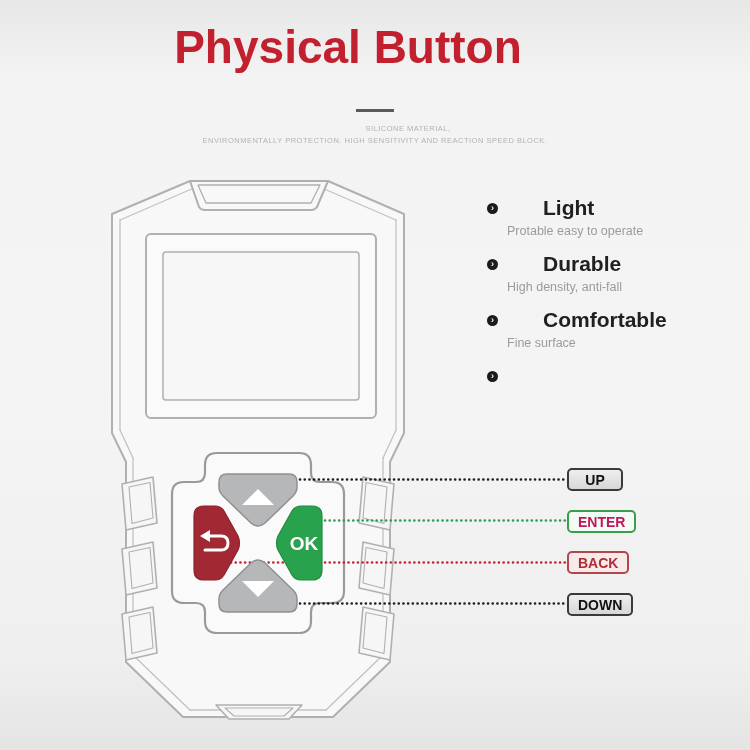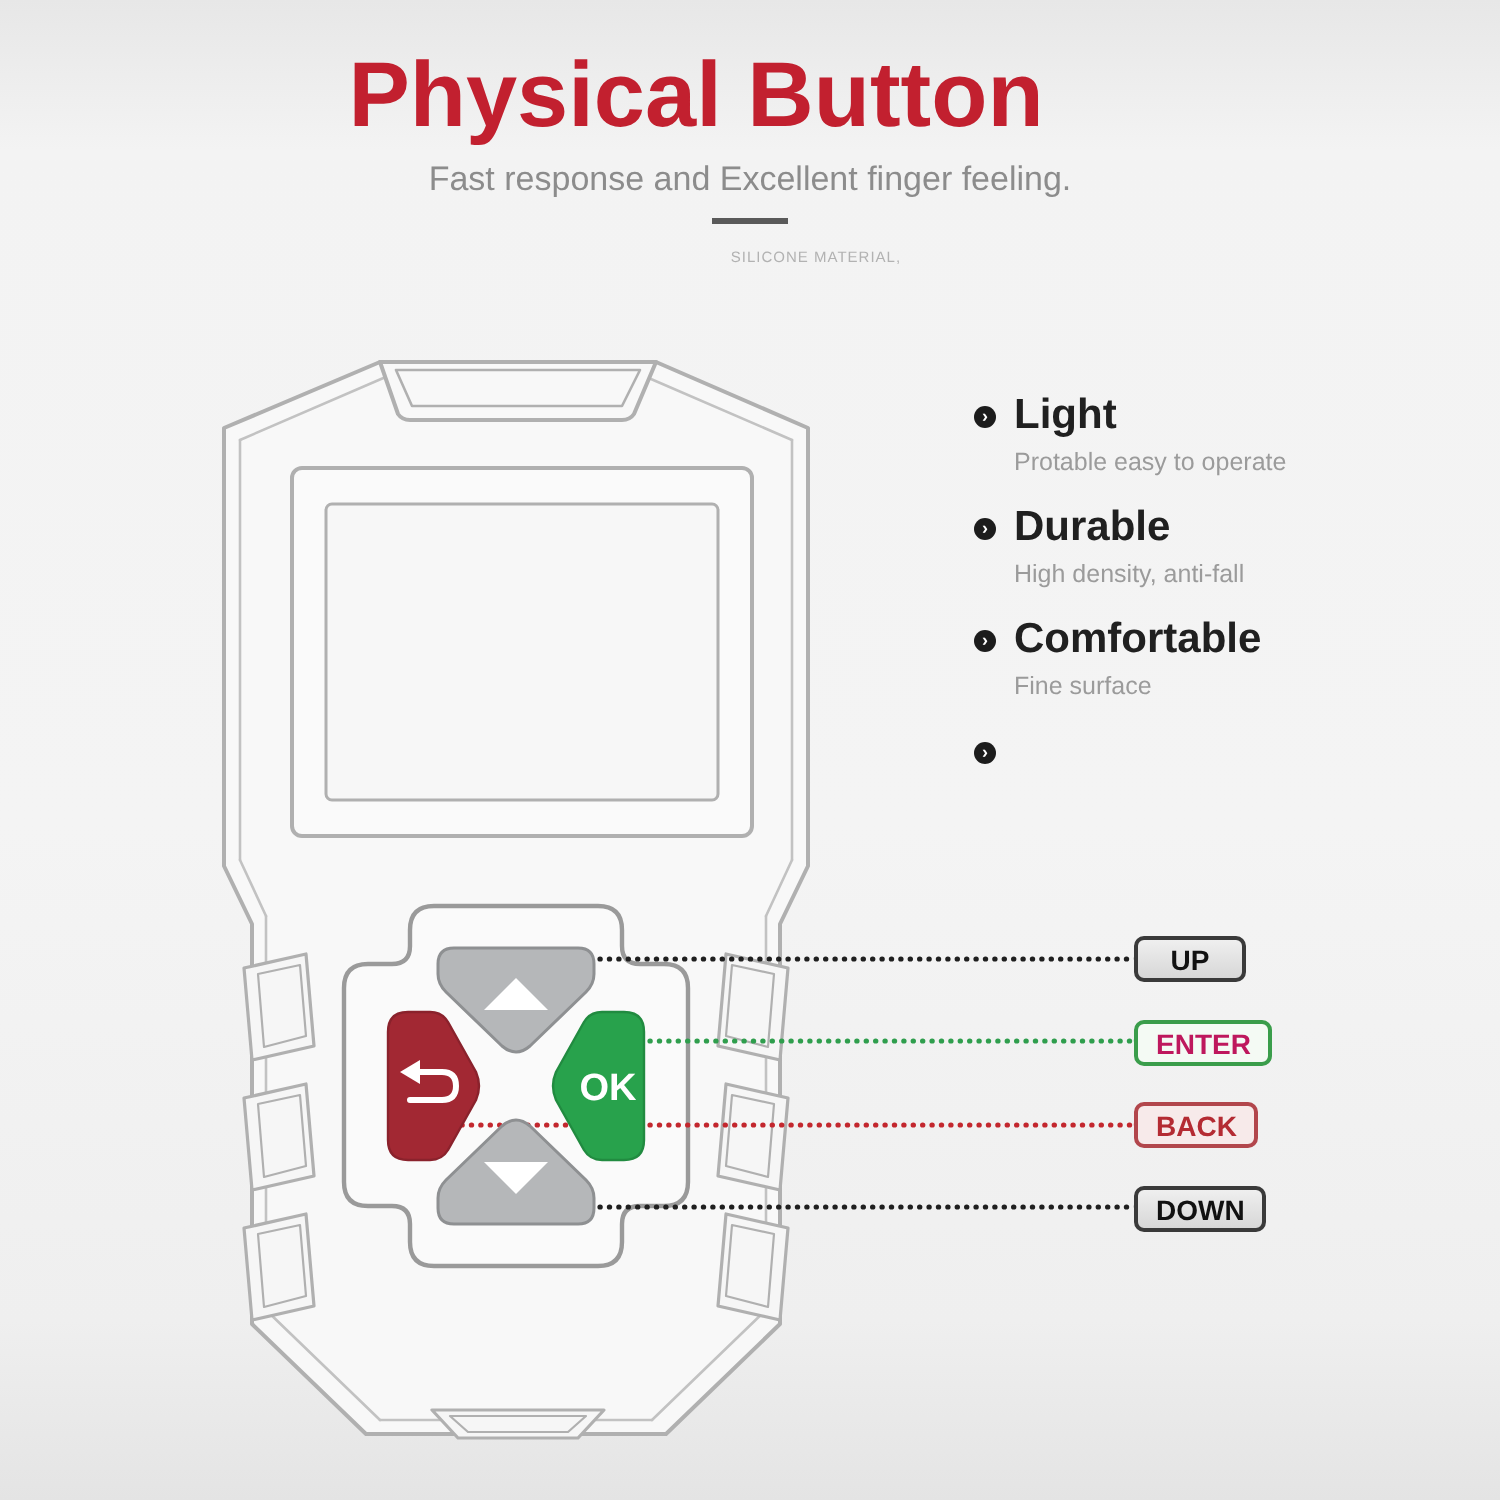--- a/index.html
+++ b/index.html
@@ -21,21 +21,21 @@
   .note1{top:124px;margin-left:33px;} .note2{top:136px;}
 
   .features{position:absolute;left:487px;top:196px;width:240px;}
   .feature{display:flex;gap:9px;margin-bottom:13px;}
   .fb{
     flex:0 0 auto;margin-top:7px;width:11px;height:11px;border-radius:50%;
     background:#1c1c1c;color:#fff;font-size:9px;font-weight:700;line-height:10px;
     text-align:center;
   }
   .ftxt{min-height:43px;}
-  .fh{font-size:21px;font-weight:700;color:#202020;line-height:24px;}
+  .fh{font-size:21px;font-weight:700;color:#202020;line-height:24px;margin-left:36px;}
   .fd{font-size:12.5px;color:#9b9b9b;line-height:16px;margin-top:3px;}
 
   .devsvg{position:absolute;left:0;top:0;}
 
   .callout{
     position:absolute;left:567px;height:23px;min-width:56px;padding:0 9px;
     display:flex;align-items:center;justify-content:center;box-sizing:border-box;
     border-radius:5px;border:2px solid #3a3a3a;font-size:14px;font-weight:700;color:#111;
     background:linear-gradient(180deg,#efefef,#d7d7d7);
   }
@@ -43,23 +43,23 @@
   .co-enter{top:510px;border-color:#3a9d4b;color:#be185d;background:#f4faf4;}
   .co-back{top:551px;border-color:#b2464c;color:#b42b33;background:#f7eaea;}
   .co-down{top:593px;}
 </style>
 </head>
 <body>
 
 <div class="canvas">
 
   <div class="title">Physical Button</div>
-  <div class="subtitle">Fast response and Excellent finger feeling.</div>
   <div class="divider"></div>
   <div class="note note1">SILICONE MATERIAL,</div>
+  <div class="note note2">ENVIRONMENTALLY PROTECTION. HIGH SENSITIVITY AND REACTION SPEED BLOCK.</div>
 
   <svg class="devsvg" width="750" height="750" viewBox="0 0 750 750">
     <g stroke="#b0b0b0" fill="none" stroke-width="2" stroke-linejoin="round" stroke-linecap="round">
 
       <path fill="#f8f8f8" d="M112 214 L190 181 L328 181 L404 214 L404 433 L390 462 L390 662 L333 717 L183 717 L126 662 L126 462 L112 433 Z"></path>
 
       <g stroke="#c2c2c2" stroke-width="1.3">
         <path d="M120 220 L194 188"></path>
           <path d="M396 220 L322 188"></path>
         <path d="M120 220 L120 430"></path>

